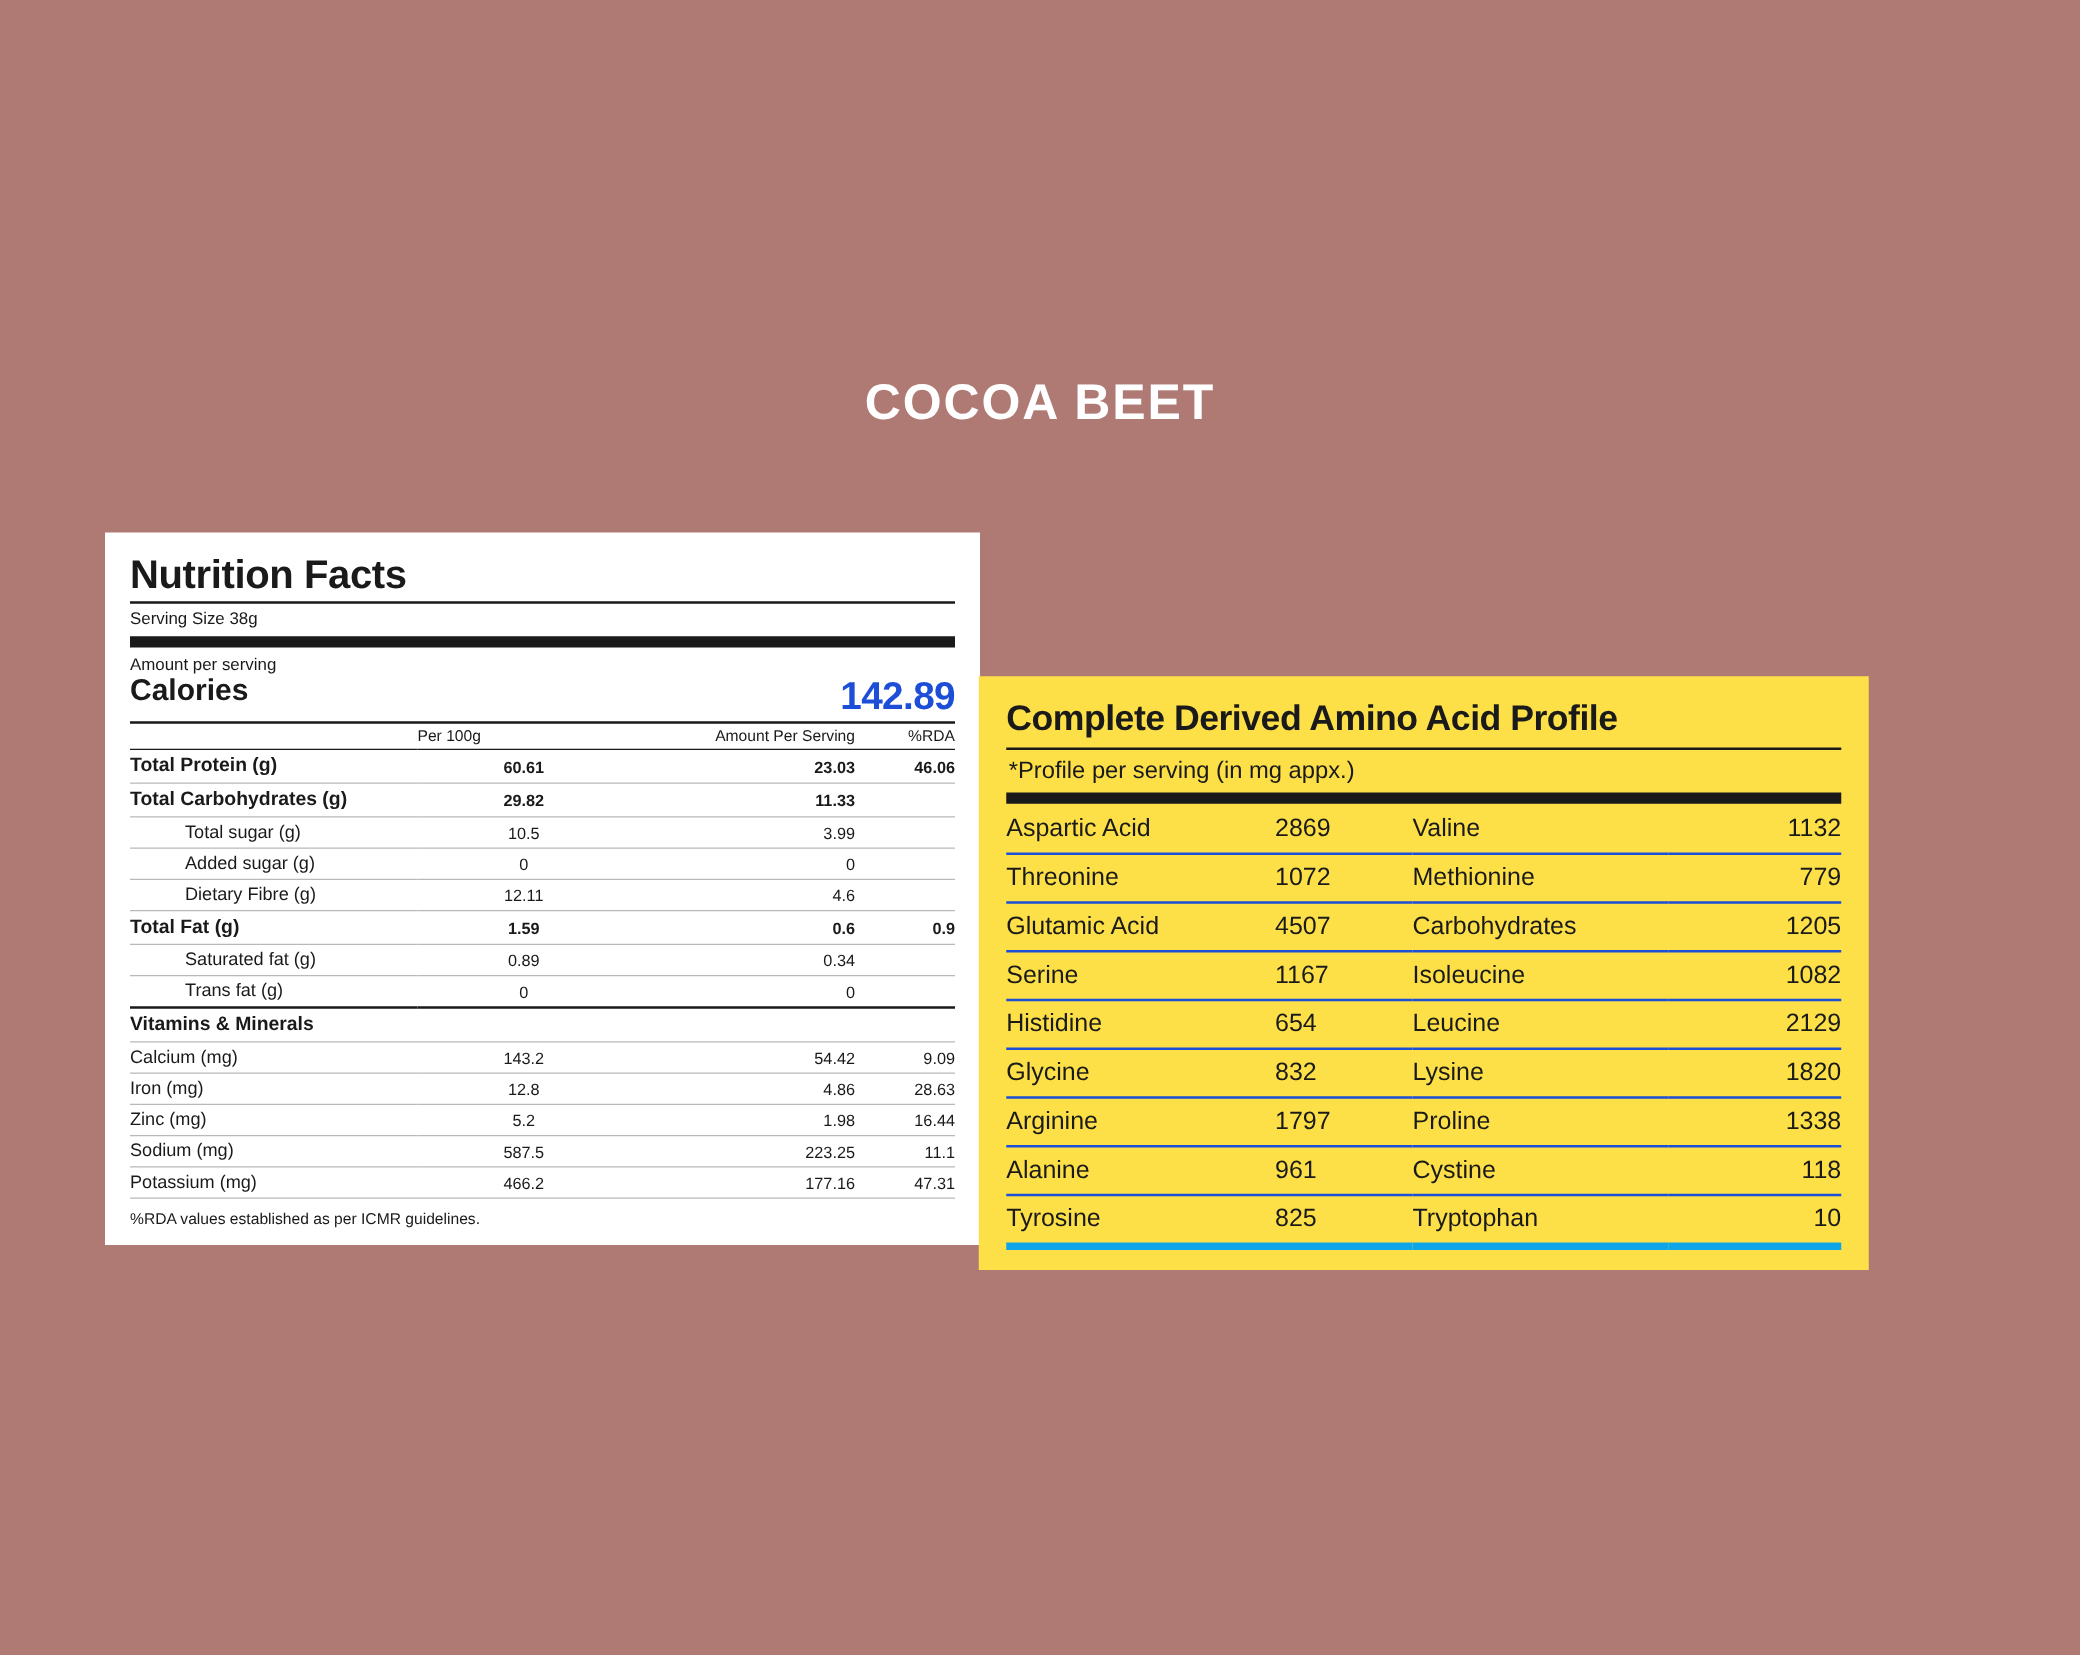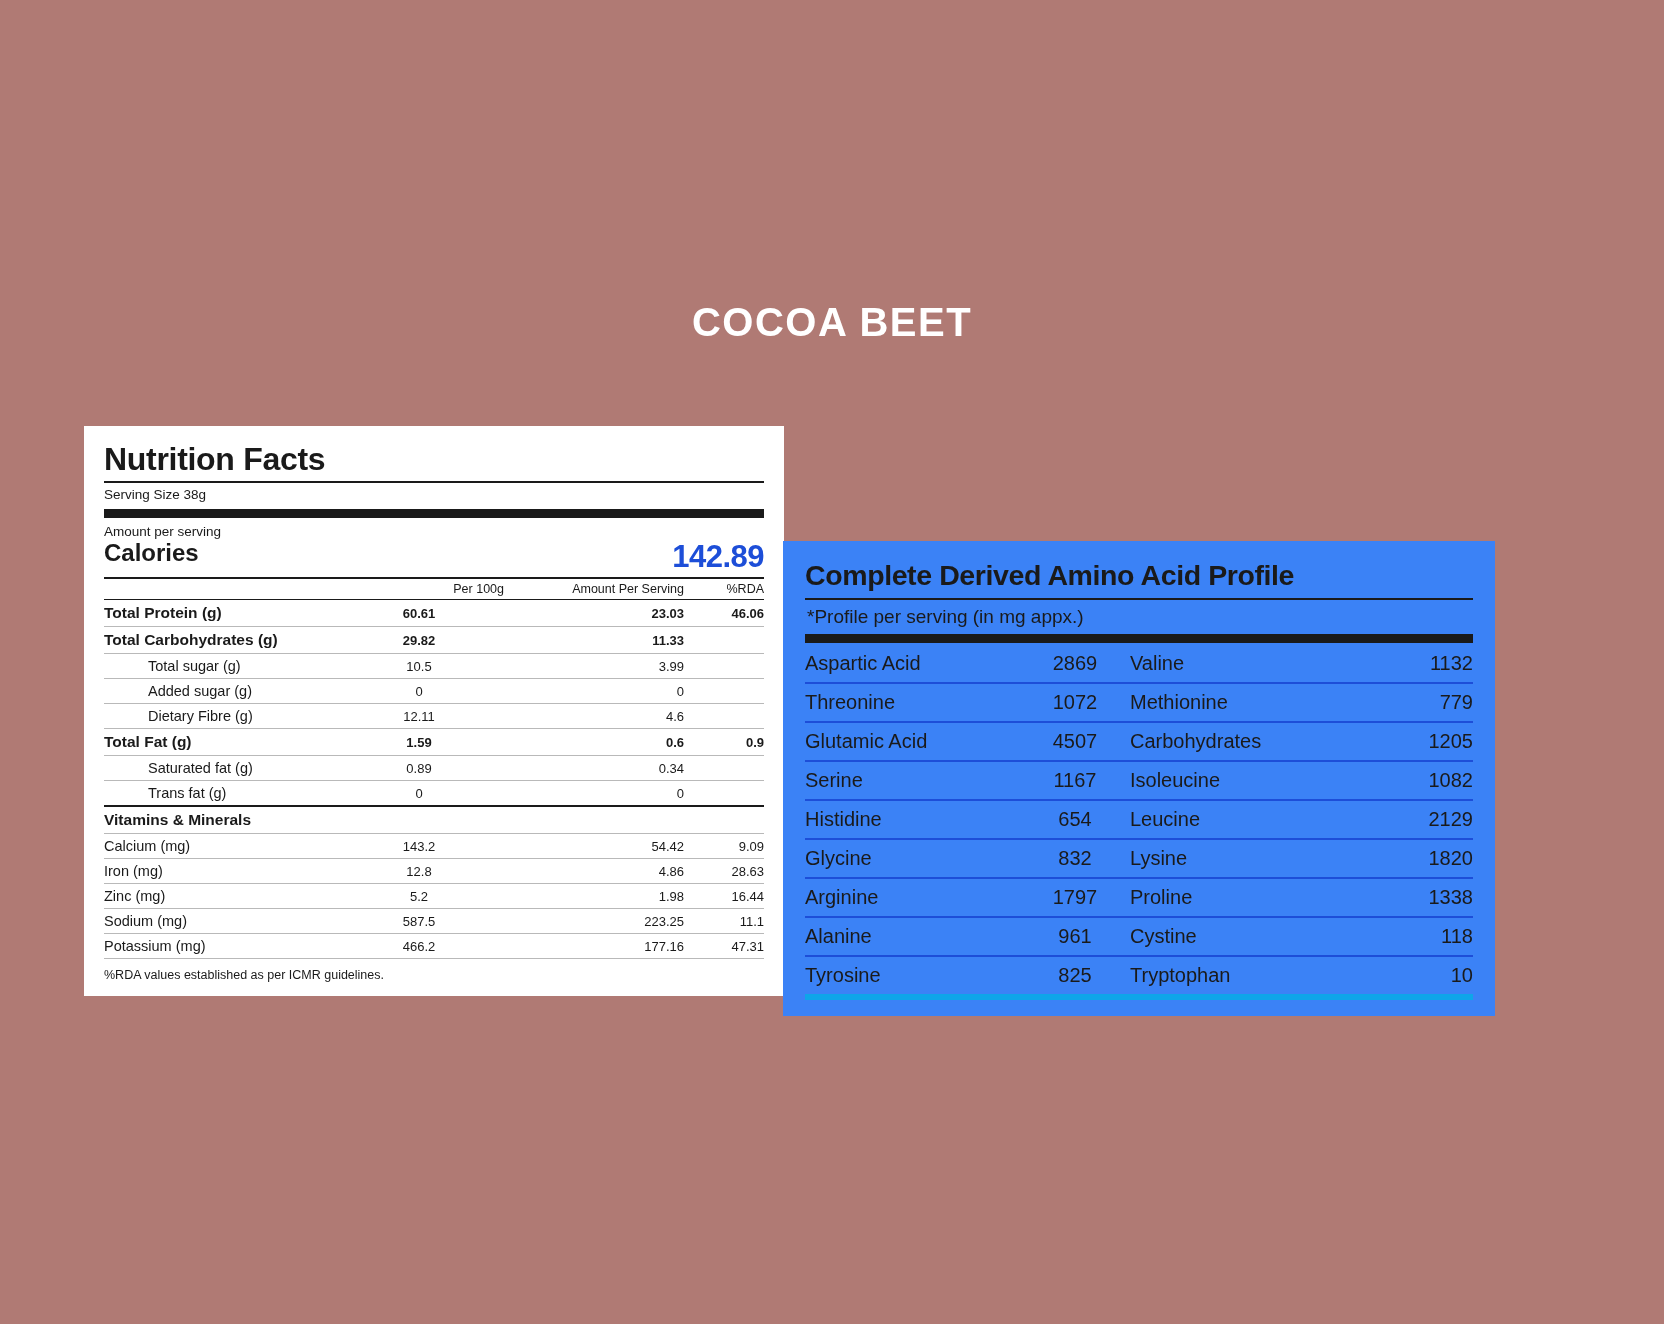--- a/index.html
+++ b/index.html
@@ -94,21 +94,21 @@
     border-bottom: 1px solid #1a1a1a;
   }
   table.nf-table td {
     padding: 4px 0 4px 0;
     border-bottom: 1px solid #b9b9b9;
   }
   td.lbl { text-align: left; }
   td.c1 { text-align: center; width: 170px; font-size: 13px;}
   td.c2 { text-align: right; width: 180px; font-size: 13px; padding-right: 18px;}
   td.c3 { text-align: right; width: 80px; font-size: 13px;}
-  th.h1 { text-align: right; width: 170px; }
+  th.h1 { text-align: left; width: 170px; }
   th.h2 { text-align: right; width: 180px; padding-right: 18px;}
   th.h3 { text-align: right; width: 80px; }
   th.h0 { text-align: left; }
 
   .bold-row td { font-weight: bold; border-bottom: 1px solid #1a1a1a; }
   .bold-row td.lbl { font-size: 15.5px; }
   .indent1 td.lbl { padding-left: 44px; }
   .section-head td {
     font-weight: bold;
     font-size: 15.5px;
@@ -121,21 +121,21 @@
     color: #1a1a1a;
     padding-top: 9px;
   }
 
   
   #amino-panel {
     position: absolute;
     left: 783px;
     top: 541px;
     width: 712px;
-    background: #3b82f6;
+    background: #fde047;
     box-sizing: border-box;
     padding: 18px 22px 16px 22px;
   }
   .aa-title {
     font-size: 28.5px;
     font-weight: bold;
     color: #1a1a1a;
     letter-spacing: -0.4px;
     padding-bottom: 6px;
     border-bottom: 2px solid #1a1a1a;
@@ -154,21 +154,21 @@
     width: 100%;
     border-collapse: collapse;
     font-size: 20px;
     color: #1a1a1a;
   }
   table.aa-table td {
     padding: 7px 0 7px 0;
     border-bottom: 2px solid #1d4ed8;
   }
   td.aa-n1 { text-align: left; width: 215px; padding-left: 4px;}
-  td.aa-v1 { text-align: center; width: 110px; padding-right: 24px;}
+  td.aa-v1 { text-align: left; width: 110px; padding-right: 24px;}
   td.aa-n2 { text-align: left; width: 205px; padding-left: 18px;}
   td.aa-v2 { text-align: right; }
   table.aa-table tr:last-child td { border-bottom: 6px solid #0ea5e9; }
 </style>
 </head>
 <body>
 
 <div id="page-title">COCOA BEET</div>
 
 <div id="nutrition-panel">

